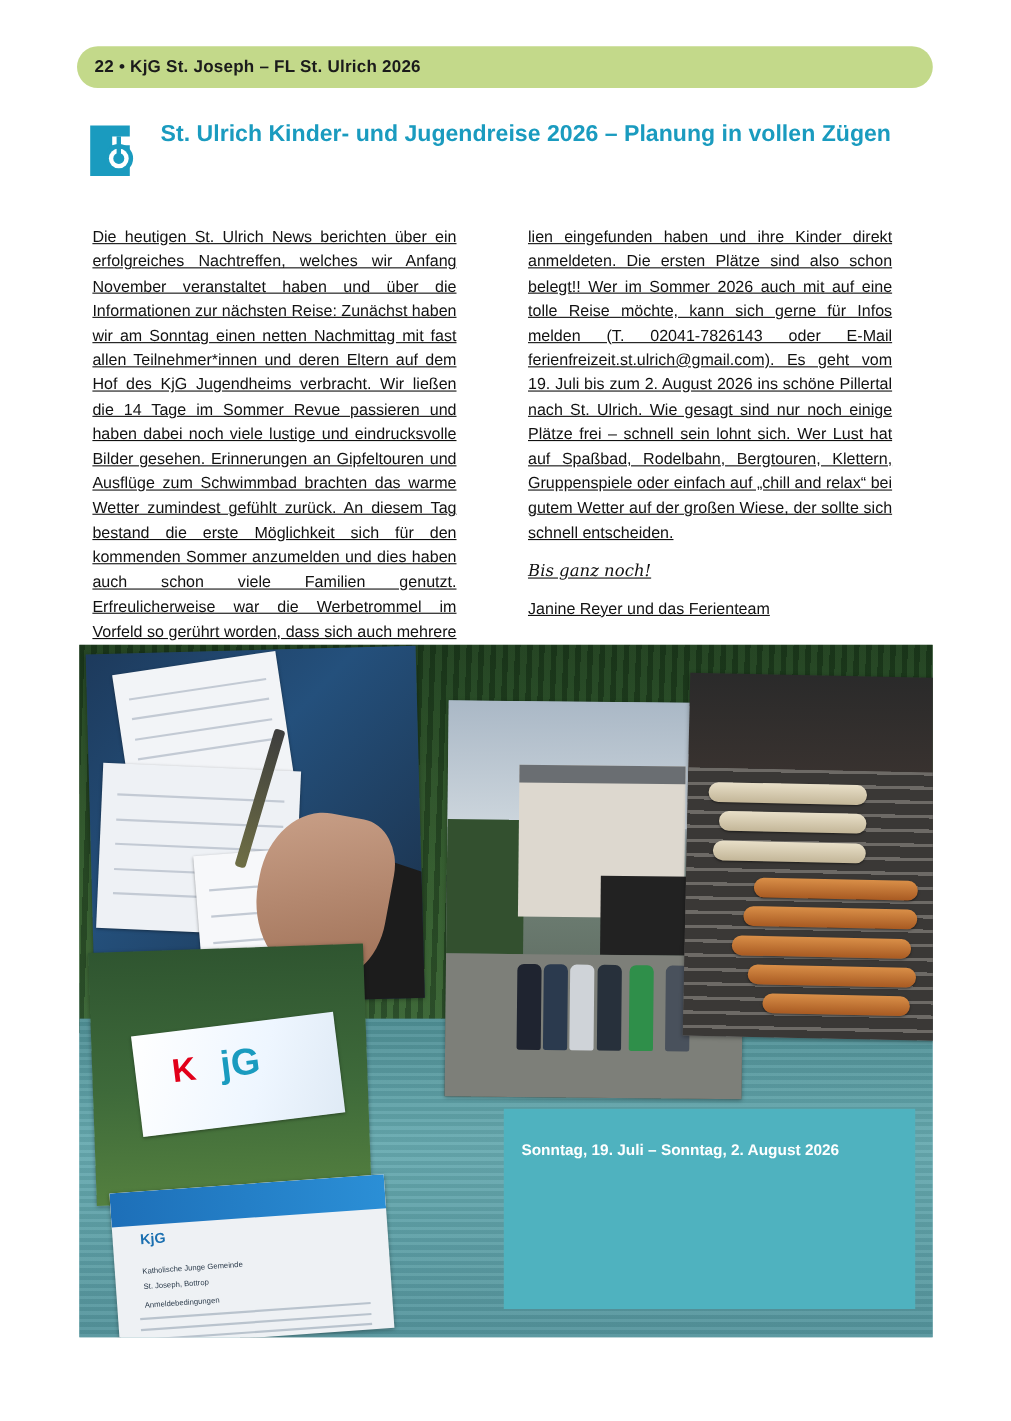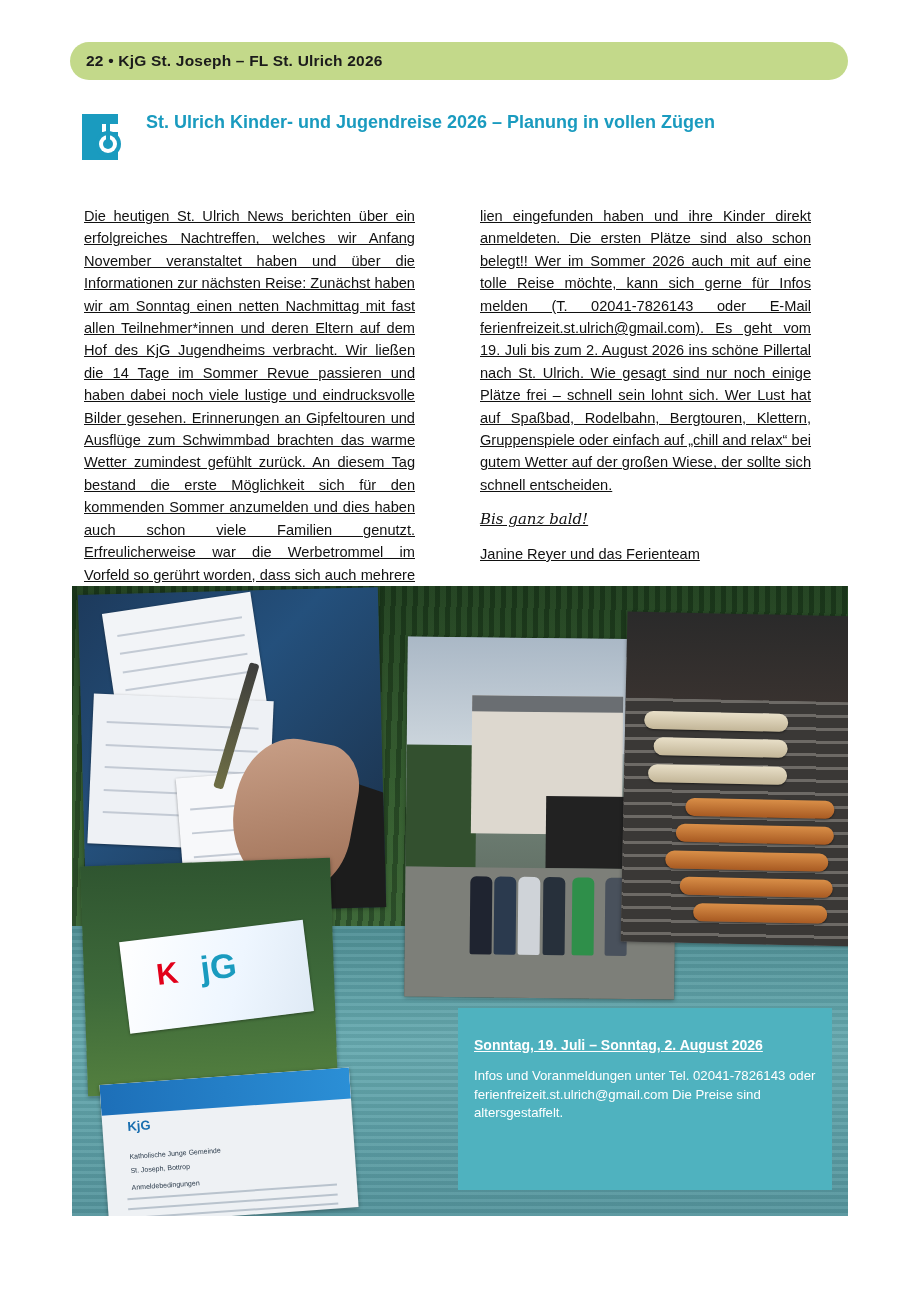--- a/index.html
+++ b/index.html
@@ -49,21 +49,21 @@
     left: 78px;
     top: 110px;
     width: 54px;
     height: 54px;
   }
   .article-title {
     position: absolute;
     left: 146px;
     top: 108px;
     width: 680px;
-    font-size: 18px;
+    font-size: 21px;
     font-weight: bold;
     line-height: 28px;
     color: #1a9bbf;
   }
 
   
   .col {
     position: absolute;
     top: 193px;
     width: 355px;
@@ -278,21 +278,20 @@
     font-size: 13.2px;
     line-height: 18.5px;
     color: #ffffff;
   }
   .infobox .dates {
     font-size: 14px;
     font-weight: bold;
     color: #ffffff;
     margin-top: 14px;
     line-height: 19px;
-    text-decoration: underline;
   }
   .infobox .details {
     font-size: 13.2px;
     line-height: 18.5px;
     color: #ffffff;
     margin-top: 12px;
   }
 </style>
 </head>
 <body>
@@ -311,21 +310,21 @@
       <rect x="28" y="14" width="4" height="16" fill="#1a9bbf"></rect>
     </svg>
   </div>
   <div class="article-title">St. Ulrich Kinder- und Jugendreise 2026 – Planung in vollen Zügen</div>
 
   <div class="col col-left">
     <p>Die heutigen St. Ulrich News berichten über ein erfolgreiches Nachtreffen, welches wir Anfang November veranstaltet haben und über die Informationen zur nächsten Reise: Zunächst haben wir am Sonntag einen netten Nachmittag mit fast allen Teilnehmer*innen und deren Eltern auf dem Hof des KjG Jugendheims verbracht. Wir ließen die 14 Tage im Sommer Revue passieren und haben dabei noch viele lustige und eindrucksvolle Bilder gesehen. Erinnerungen an Gipfeltouren und Ausflüge zum Schwimmbad brachten das warme Wetter zumindest gefühlt zurück. An diesem Tag bestand die erste Möglichkeit sich für den kommenden Sommer anzumelden und dies haben auch schon viele Familien genutzt. Erfreulicherweise war die Werbetrommel im Vorfeld so gerührt worden, dass sich auch mehrere „neue“ Fami-</p>
   </div>
   <div class="col col-right">
     <p>lien eingefunden haben und ihre Kinder direkt anmeldeten. Die ersten Plätze sind also schon belegt!! Wer im Sommer 2026 auch mit auf eine tolle Reise möchte, kann sich gerne für Infos melden (T. 02041-7826143 oder E-Mail ferienfreizeit.st.ulrich@gmail.com). Es geht vom 19. Juli bis zum 2. August 2026 ins schöne Pillertal nach St. Ulrich. Wie gesagt sind nur noch einige Plätze frei – schnell sein lohnt sich. Wer Lust hat auf Spaßbad, Rodelbahn, Bergtouren, Klettern, Gruppenspiele oder einfach auf „chill and relax“ bei gutem Wetter auf der großen Wiese, der sollte sich schnell entscheiden.</p>
-    <p class="handwritten">Bis ganz bald!</p>
+    <p class="handwritten">Bis ganz noch!</p>
     <p class="signature">Janine Reyer und das Ferienteam</p>
   </div>
 
   <div class="collage">
 
     <div class="photo photo-lake"></div>
 
     <div class="photo photo-forms">
       <div class="sheet s1">
         <div class="sheetline" style="top:20%"></div>
@@ -392,17 +391,16 @@
       <div class="ln" style="top:82%"></div>
       <div class="ln" style="top:89%"></div>
       <div class="ln" style="top:96%"></div>
     </div>
 
   </div>
 
   <div class="infobox">
     <div class="inner">
       <div class="dates">Sonntag, 19. Juli – Sonntag, 2. August 2026</div>
-      <div class="details">Infos und Voranmeldungen unter Tel. 02041-7826143 oder ferienfreizeit.st.ulrich@gmail.com Die Preise sind altersgestaffelt.</div>
     </div>
   </div>
 
 </div>
 
 </body></html>

